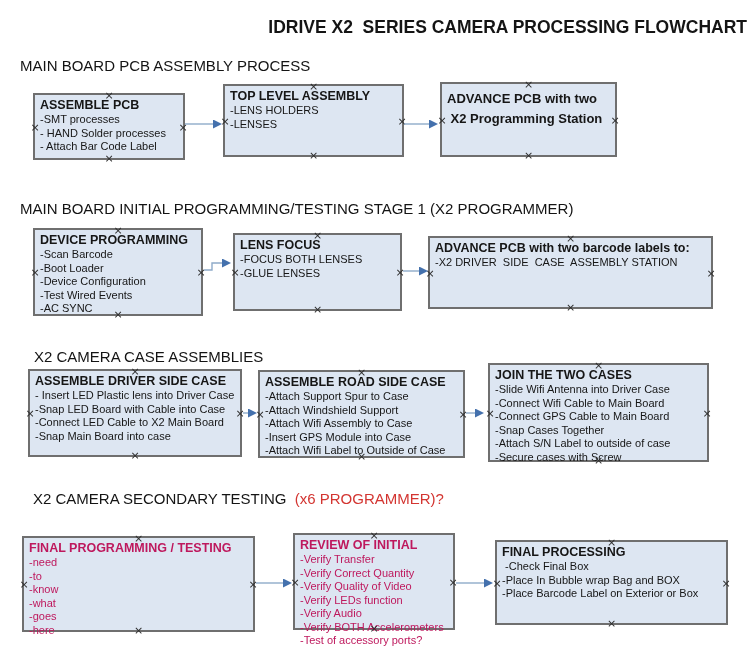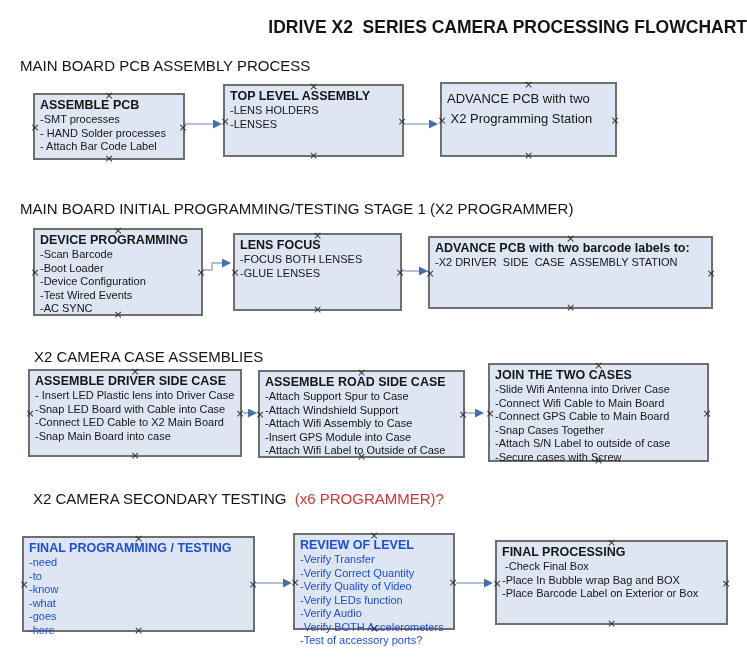--- a/index.html
+++ b/index.html
@@ -6,23 +6,23 @@
   .canvas{position:relative;width:747px;height:662px;background:#ffffff;
           font-family:"Liberation Sans",sans-serif;color:#161616;overflow:hidden;}
   .title{position:absolute;left:0;right:0;top:17px;text-align:right;
          font-weight:bold;font-size:17.5px;white-space:pre;color:#141414;}
   .sec-heading{position:absolute;font-weight:normal;font-size:15px;white-space:pre;color:#141414;}
   .sec-heading .red-part{color:#d33531;}
   .box{position:absolute;background:#dde6f2;border:2px solid #6f6f6f;box-sizing:border-box;
        padding:2px 3px 0 5px;z-index:1;}
   .box-title{font-size:12.5px;font-weight:bold;line-height:16px;white-space:pre;}
   .box-line{font-size:11px;line-height:13.5px;white-space:pre;}
-  .box.red .box-title,.box.red .box-line{color:#1d4ed8;}
+  .box.red .box-title,.box.red .box-line{color:#be185d;}
   .box.allbold{padding-top:5px;}
-  .box.allbold .box-title,.box.allbold .box-line{font-weight:normal;font-size:13px;line-height:19.5px;}
+  .box.allbold .box-title,.box.allbold .box-line{font-weight:bold;font-size:13px;line-height:19.5px;}
   .anchor{position:absolute;font-family:"DejaVu Sans",sans-serif;font-size:11px;line-height:1;
           color:#2f2f2f;transform:translate(-50%,-50%);z-index:3;pointer-events:none;}
   svg.arrows{position:absolute;left:0;top:0;z-index:2;pointer-events:none;}
 </style>
 </head>
 <body>
 
 <div class="canvas">
 
   <div class="title">IDRIVE X2  SERIES CAMERA PROCESSING FLOWCHART</div>
@@ -157,21 +157,21 @@
         <div class="box-line">-what</div>
         <div class="box-line">-goes</div>
         <div class="box-line">-here</div>
       </div>
   <span class="anchor" style="left: 50%; top: 0px;">×</span>
       <span class="anchor" style="left: 50%; top: 100%;">×</span>
       <span class="anchor" style="left: 0px; top: 50%;">×</span>
       <span class="anchor" style="left: 100%; top: 50%;">×</span>
     </div>
   <div class="box red" style="left:293px;top:533px;width:162px;height:97px">
-    <div class="box-title">REVIEW OF LEVEL</div>
+    <div class="box-title">REVIEW OF INITIAL</div>
     <div class="box-lines">
         <div class="box-line">-Verify Transfer</div>
         <div class="box-line">-Verify Correct Quantity</div>
         <div class="box-line">-Verify Quality of Video</div>
         <div class="box-line">-Verify LEDs function</div>
         <div class="box-line">-Verify Audio</div>
         <div class="box-line">-Verify BOTH Accelerometers</div>
         <div class="box-line">-Test of accessory ports?</div>
       </div>
   <span class="anchor" style="left: 50%; top: 0px;">×</span>

